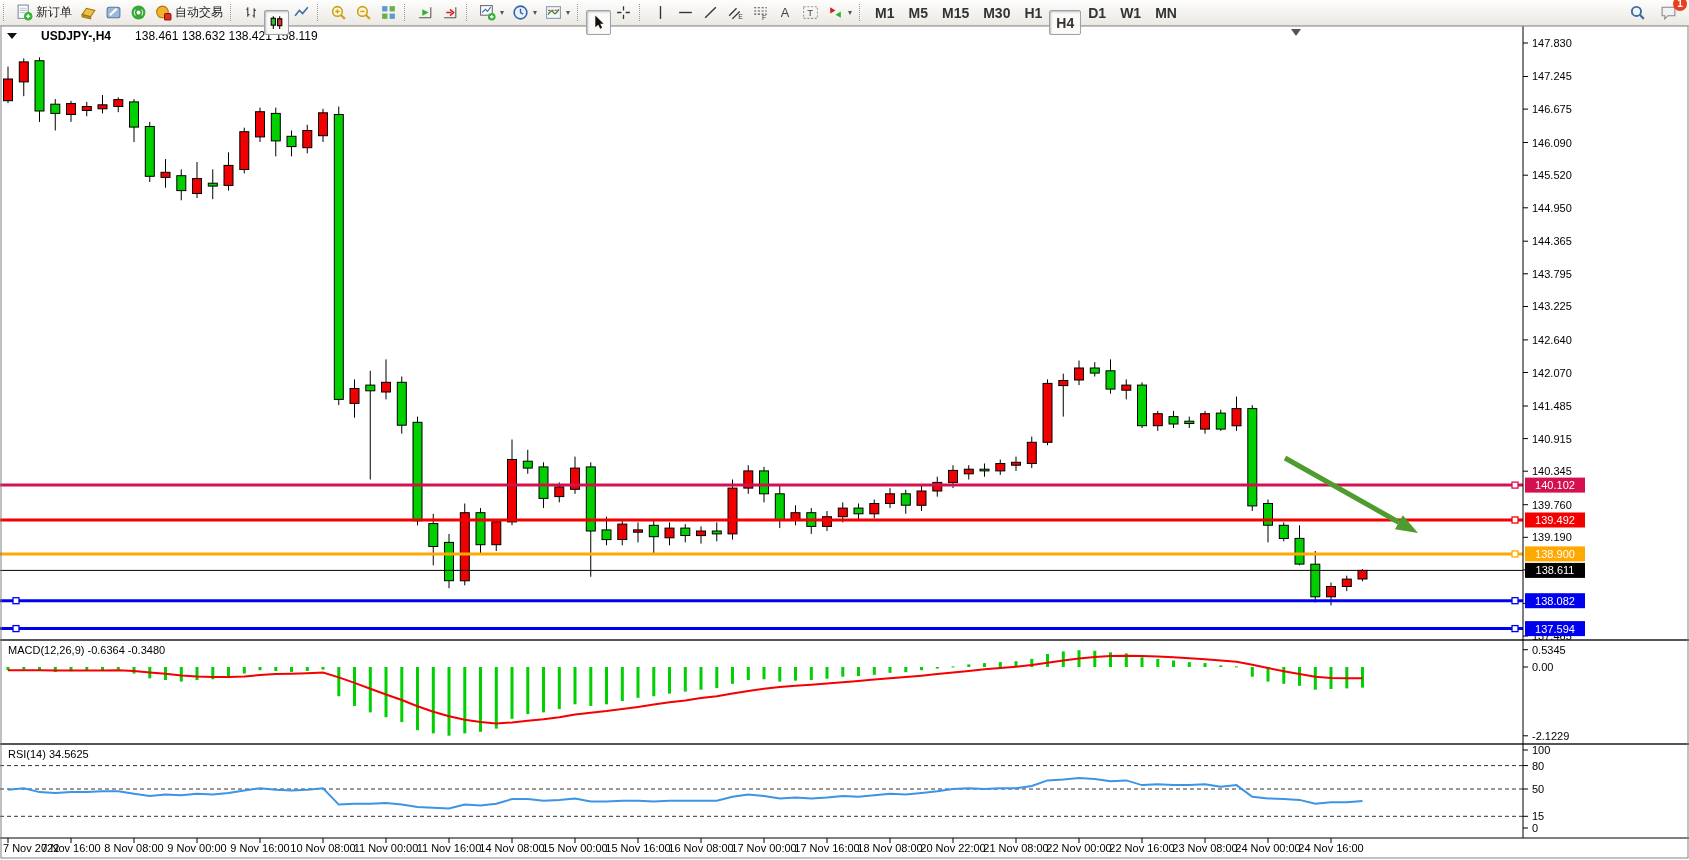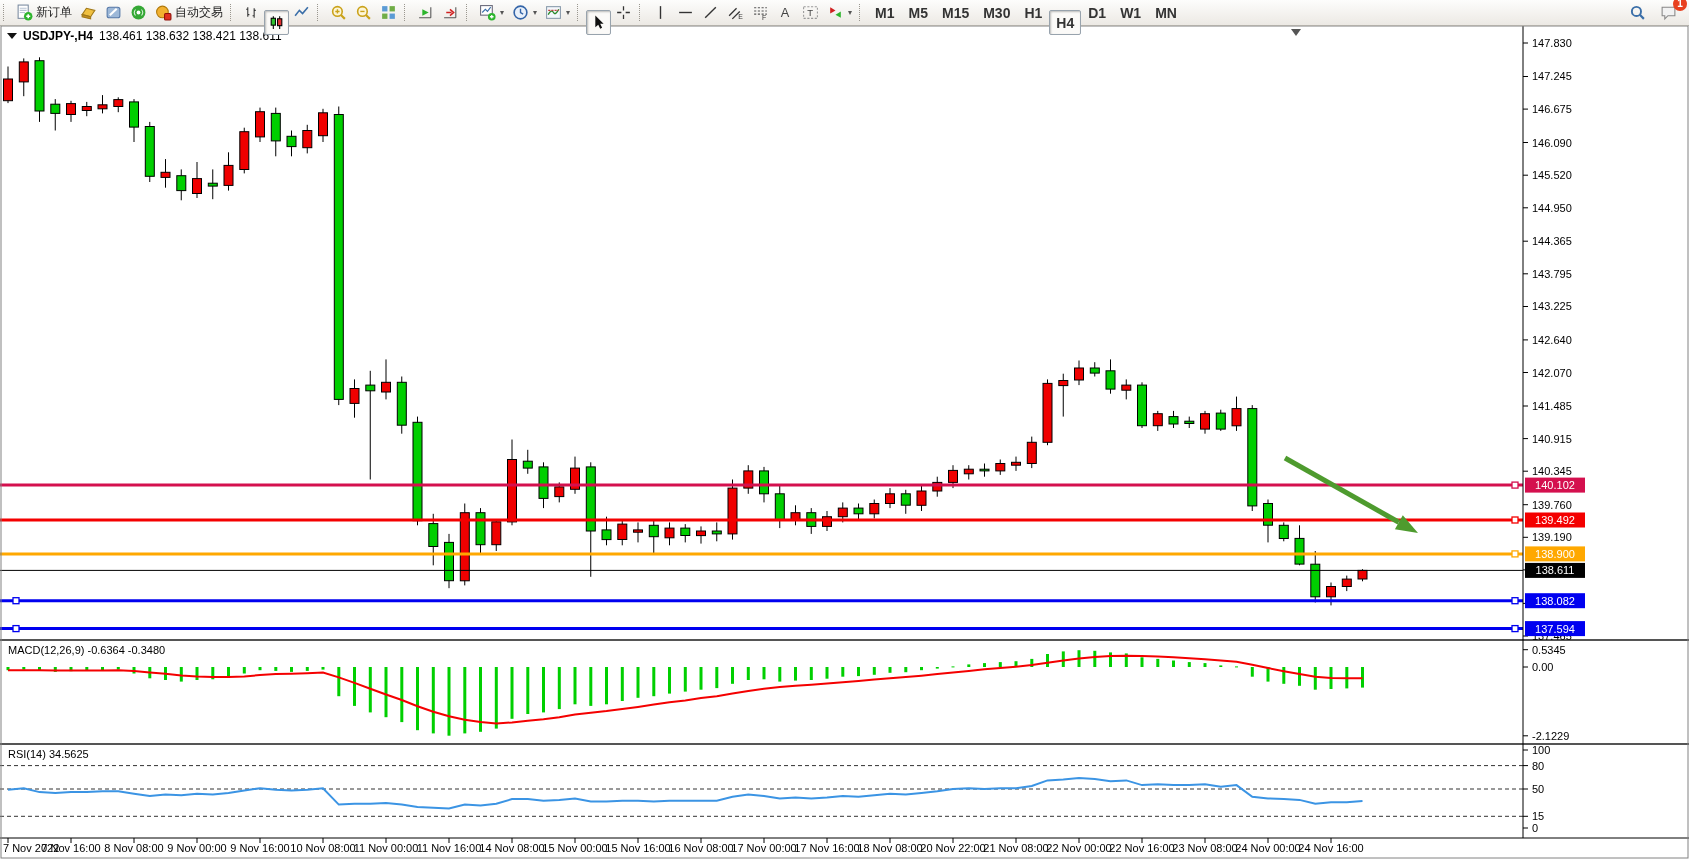--- a/index.html
+++ b/index.html
@@ -17,21 +17,21 @@
   .tb-btn.active{background:#fbfaf8;border-color:#98a3ad;box-shadow:inset 1px 1px 2px rgba(0,0,0,.25);margin-top:20px;}
   .tb-btn .lbl{white-space:nowrap;}
   .tb-btn.tf{font-size:14px;color:#333;padding:1px 6px;font-weight:bold;}
   .caret{font-size:8px;color:#555;margin-left:1px;}
   .tb-right{margin-left:auto;display:flex;align-items:center;margin-right:8px;gap:6px;}
   .badge-wrap{position:relative;}
   .noti-badge{position:absolute;top:-4px;right:-7px;width:14px;height:14px;border-radius:50%;
     background:#e8401f;color:#fff;font-size:10px;line-height:14px;text-align:center;font-weight:bold;}
   
   .chart-title{position:absolute;top:29px;left:7px;font-size:12px;color:#000;z-index:3;
-    display:flex;align-items:center;gap:6px;background:transparent;}
+    display:flex;align-items:center;gap:24px;background:transparent;}
   .tri-down{width:0;height:0;border-left:5px solid transparent;border-right:5px solid transparent;
     border-top:6px solid #111;}
   svg text{font-family:"Liberation Sans",sans-serif;}
 </style>
 </head>
 <body>
 
 <div class="app">
   <div class="toolbar" id="toolbar">
       <div class="grip"></div>
@@ -934,15 +934,15 @@
         <text x="1268" y="852" font-size="11" fill="#000" text-anchor="middle">24 Nov 00:00</text>
         <line x1="1331.0" y1="838" x2="1331.0" y2="843" stroke="#000"></line>
         <text x="1331" y="852" font-size="11" fill="#000" text-anchor="middle">24 Nov 16:00</text>
       </g>
       <rect x="1" y="26" width="1687" height="832" fill="none" stroke="#828282"></rect>
     </svg>
 
   <div class="chart-title">
     <span class="tri-down"></span>
     <span style="font-weight:bold;">USDJPY-,H4</span>
-    <span>138.461 138.632 138.421 138.611</span>
+    <span>138.461 138.632 138.421 158.119</span>
   </div>
 </div>
 
 </body></html>

